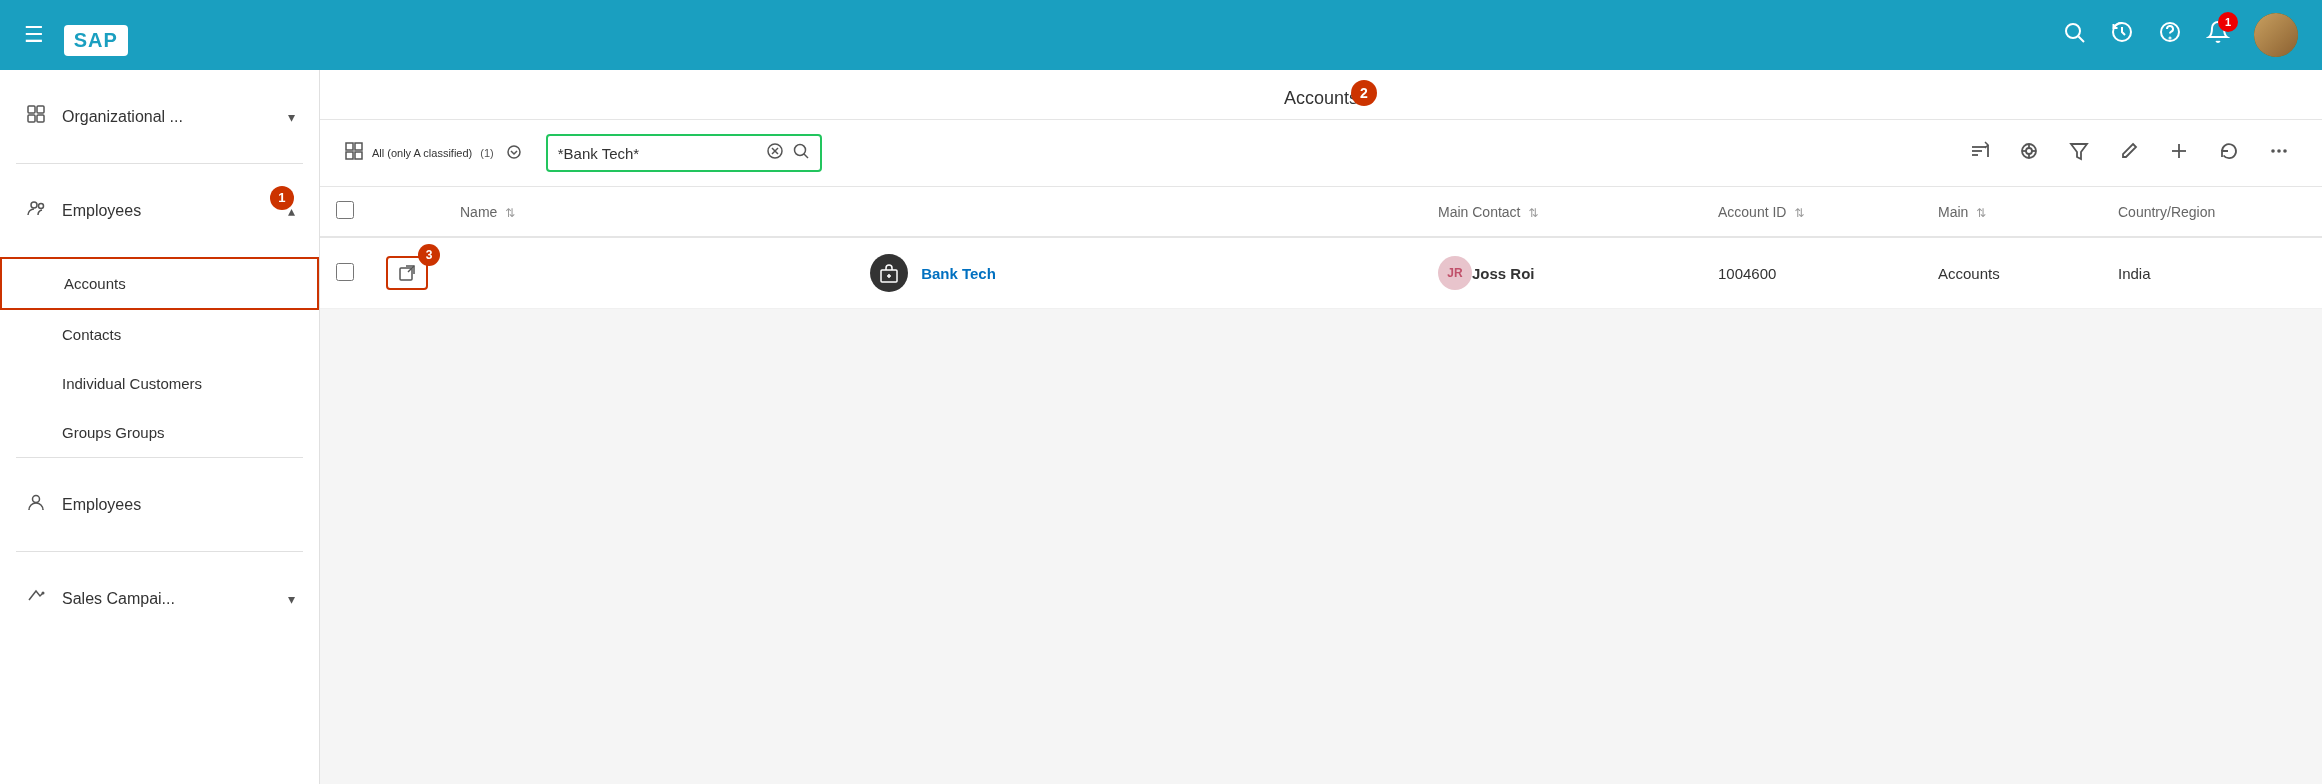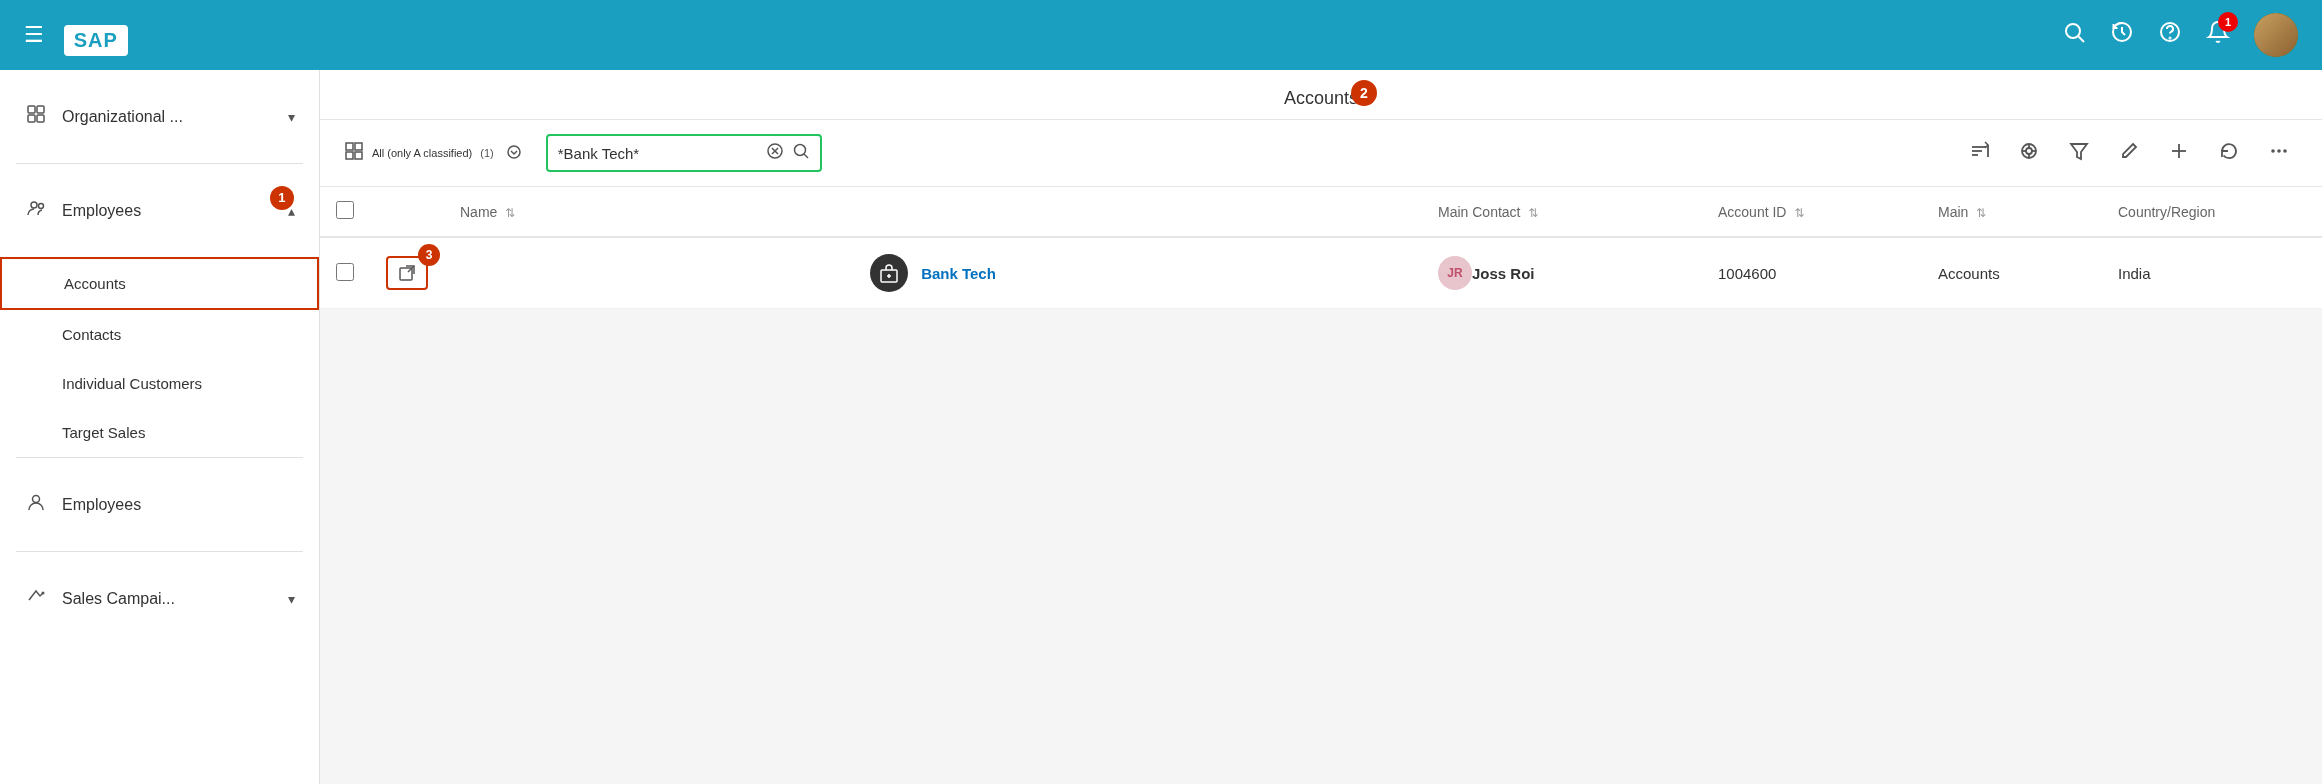--- a/index.html
+++ b/index.html
@@ -433,21 +433,21 @@
 
     <div class="submenu-item">
       <span>Contacts</span>
     </div>
 
     <div class="submenu-item">
       <span>Individual Customers</span>
     </div>
 
     <div class="submenu-item">
-      <span>Target Sales</span>
+      <span>Groups Groups</span>
     </div>
 
     <div class="divider"></div>
 
     <div class="sidebar-item">
       <span class="icon">
         <svg width="20" height="20" viewBox="0 0 20 20" fill="none" stroke="#555" stroke-width="1.5">
           <circle cx="10" cy="7" r="3.5"></circle>
           <path d="M3 18c0-3.9 3.1-7 7-7s7 3.1 7 7"></path>
         </svg>

